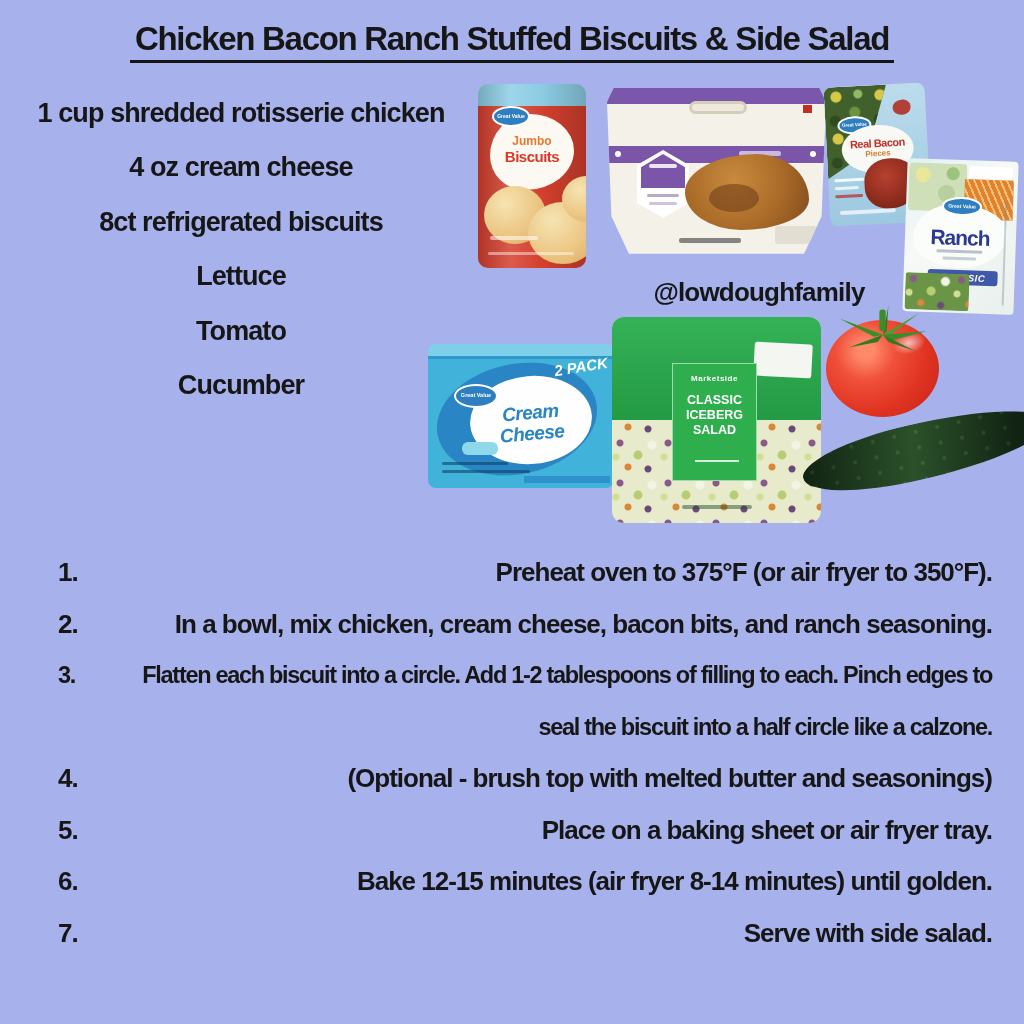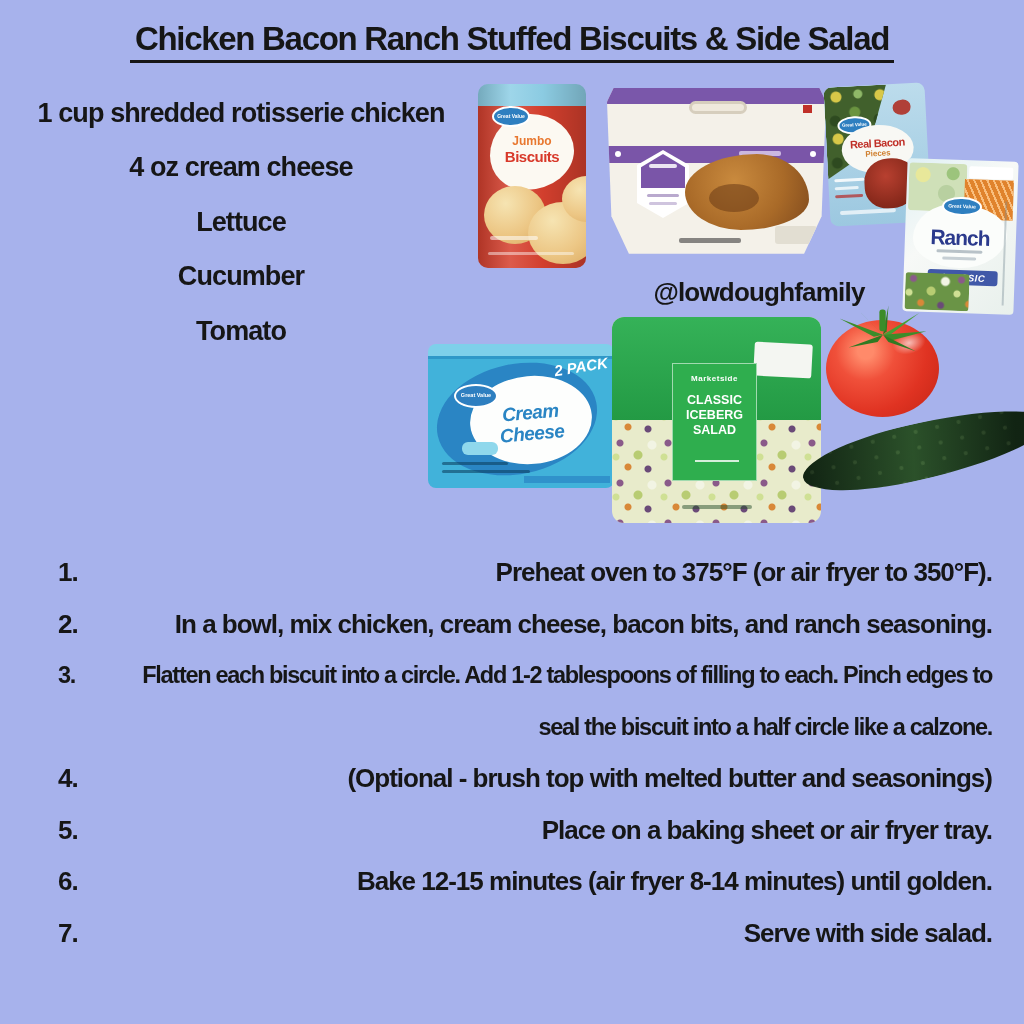--- a/index.html
+++ b/index.html
@@ -151,23 +151,24 @@
 </head>
 <body>
 
 <div class="canvas">
 
   <h1 class="title" style="margin:0;font-weight:700;"><span class="u">Chicken Bacon Ranch Stuffed Biscuits &amp; Side Salad</span></h1>
 
   <div class="ingredients">
     <div class="ing">1 cup shredded rotisserie chicken</div>
     <div class="ing">4 oz cream cheese</div>
+    <div class="ing">8ct refrigerated biscuits</div>
     <div class="ing">Lettuce</div>
+    <div class="ing">Tomato</div>
     <div class="ing">Cucumber</div>
-    <div class="ing">Tomato</div>
   </div>
 
   <div class="abs biscuits-can">
     <div class="shade"></div>
     <div class="blob">
       <div class="l1">Jumbo</div>
       <div class="l2">Biscuits</div>
     </div>
     <div class="gv-oval" style="left:14px;top:22px;width:34px;height:17px;">Great Value</div>
     <div class="biscuit" style="left:6px;top:102px;width:62px;height:58px;"></div>

